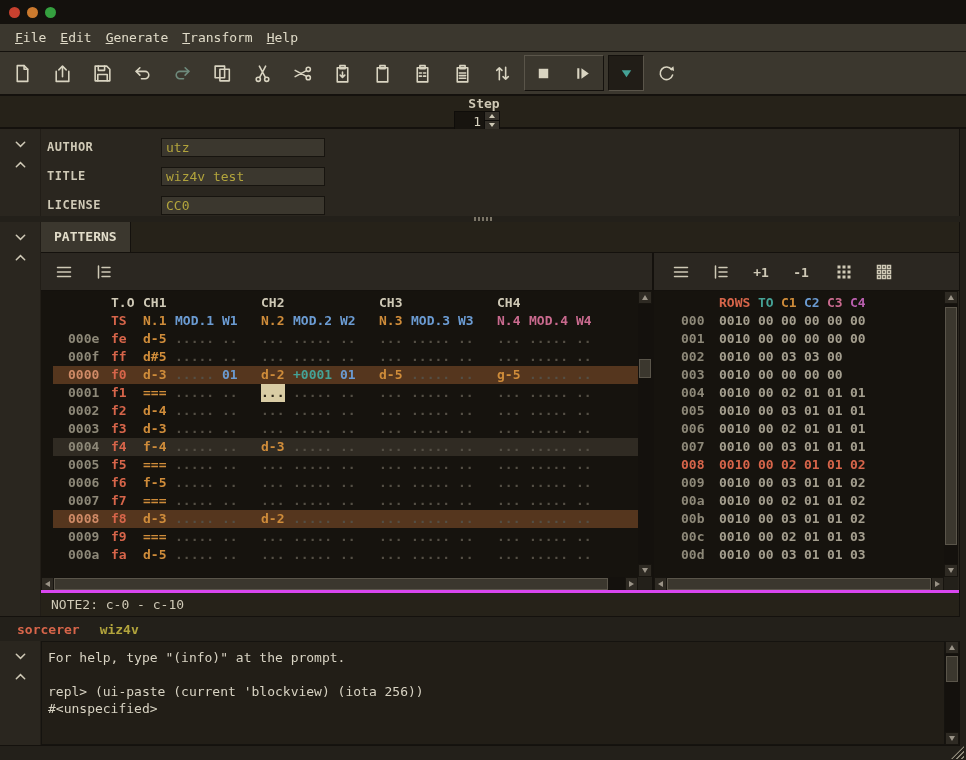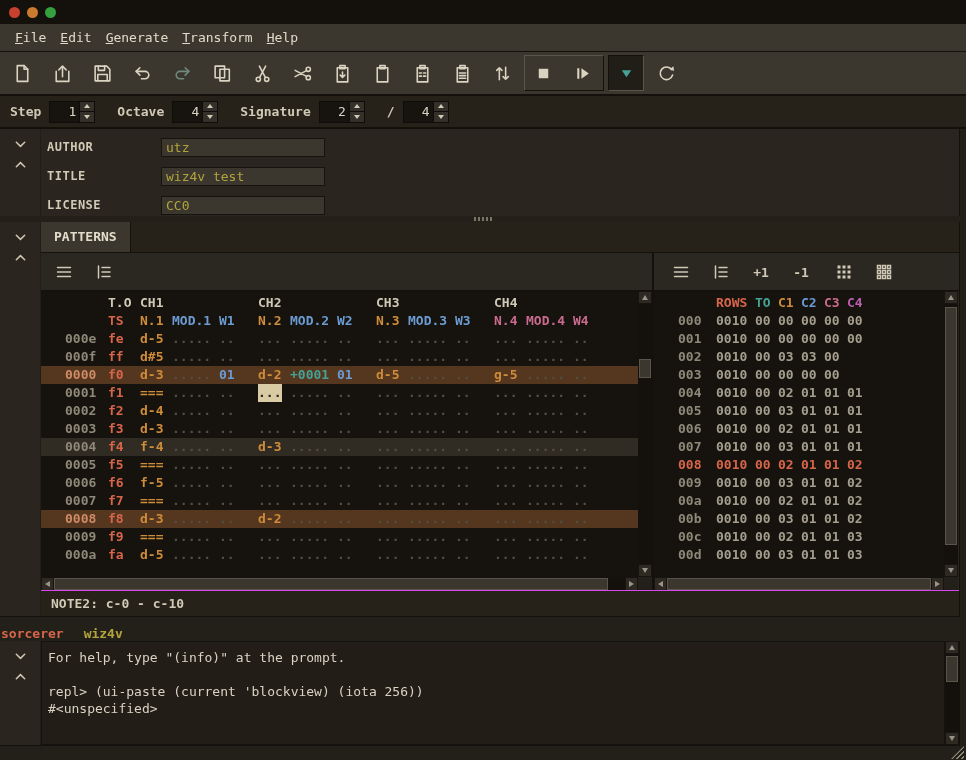--- a/index.html
+++ b/index.html
@@ -27,21 +27,21 @@
   .tbtn svg .fill{fill:#d9d4c1;stroke:none;}
   .tbtn.dim svg{stroke:#6e8a7c;}
   .tgroup{display:flex;border:1px solid;border-color:#5a554a #14110d #14110d #5a554a;margin-right:4px;flex:none;}
   .tgroup .tbtn{margin-right:2px;width:37px;height:34px;}
   .tbtn.pressed{background:#211d17;border:1px solid;border-color:#14110d #5a554a #5a554a #14110d;}
   .fillteal{fill:#45a296;stroke:none;}
 
   
   .settingsbar{position:absolute;left:0;top:96px;right:0;height:33px;background:#262219;
                border-bottom:2px solid #14110d;display:flex;align-items:center;padding-left:10px;
-               color:#cfc9b6;font-weight:bold;}
+               color:#cfc9b6;font-weight:bold;flex-direction:column;}
   .setlbl{margin-right:8px;}
   .slash{margin:0 8px 0 0;}
   .spin{display:flex;height:22px;background:#17140f;border:1px solid #0f0d0a;margin-right:22px;}
   .spin .val{width:29px;color:#d9d4c1;font-weight:normal;text-align:right;padding:2px 3px 0 0;}
   .spin .arrows{width:15px;display:flex;flex-direction:column;border-left:1px solid #0f0d0a;}
   .arr{flex:1;background:#35312a;display:flex;align-items:center;justify-content:center;border-bottom:1px solid #0f0d0a;}
   .arr:last-child{border-bottom:none;}
   .tri-u{width:0;height:0;border-left:3px solid transparent;border-right:3px solid transparent;border-bottom:4px solid #cfc9b6;}
   .tri-d{width:0;height:0;border-left:3px solid transparent;border-right:3px solid transparent;border-top:4px solid #cfc9b6;}
 
@@ -71,21 +71,21 @@
   .btbtn{position:absolute;top:3px;width:32px;height:32px;display:flex;align-items:center;justify-content:center;}
   .btbtn svg{width:20px;height:20px;stroke:#cfc9b6;fill:none;stroke-width:1.5;stroke-linecap:round;}
   .btbtn svg .fill{fill:#cfc9b6;stroke:none;}
   .btbtn.txt{color:#cfc9b6;font-weight:bold;}
   .vdivider{position:absolute;left:652px;top:31px;bottom:26px;width:2px;background:#14110d;}
 
   .left-block{position:absolute;left:41px;top:69px;width:611px;height:300px;}
   .right-block{position:absolute;left:654px;top:69px;width:304px;height:300px;}
   .block-content{position:absolute;left:0;top:0;right:14px;bottom:14px;background:#16130e;overflow:hidden;}
   .grid{padding-top:3px;font-weight:bold;}
-  .prow{height:18px;line-height:18px;white-space:pre;padding-left:24px;}
+  .prow{height:18px;line-height:18px;white-space:pre;padding-left:15px;margin-left:12px;}
   .prow span{display:inline-block;overflow:visible;}
   .col-rn{width:31px;margin-right:12px;}
   .col-ts{width:16px;margin-right:16px;}
   .col-note{width:24px;margin-right:8px;}
   .col-mod{width:39px;margin-right:8px;}
   .col-w{width:16px;margin-right:23px;}
   .col-rrn{width:24px;margin-right:14px;}
   .col-rv0{width:31px;margin-right:8px;}
   .col-rv{width:16px;margin-right:7px;}
 
@@ -109,25 +109,25 @@
   .t-d{width:0;height:0;border-left:3.5px solid transparent;border-right:3.5px solid transparent;border-top:5px solid #9a9387;}
   .t-l{width:0;height:0;border-top:3.5px solid transparent;border-bottom:3.5px solid transparent;border-right:5px solid #9a9387;}
   .t-r{width:0;height:0;border-top:3.5px solid transparent;border-bottom:3.5px solid transparent;border-left:5px solid #9a9387;}
   .thumb-v{position:absolute;left:1px;right:1px;background:#3b372e;border:1px solid #5a554a;}
   .thumb-h{position:absolute;top:1px;bottom:1px;background:#3b372e;border:1px solid #5a554a;}
   .lb-vthumb{top:68px;height:19px;} .rb-vthumb{top:16px;height:238px;}
   .lb-hthumb{left:13px;right:30px;} .rb-hthumb{left:13px;right:13px;}
   .repl-vthumb{top:15px;height:26px;}
 
   .statusline{position:absolute;left:41px;right:0;bottom:0;height:26px;background:#262219;
-              border-top:1px solid #d946ef;display:flex;align-items:center;padding-left:10px;color:#cfc9b6;font-weight:bold;}
+              border-top:3px solid #d946ef;display:flex;align-items:center;padding-left:10px;color:#cfc9b6;}
 
   
   .modulebar{position:absolute;left:0;top:617px;right:0;height:24px;background:#23201a;
-             display:flex;align-items:flex-end;padding-left:1px;gap:20px;font-weight:bold;}
+             display:flex;align-items:center;padding-left:17px;gap:20px;font-weight:bold;}
   .engine{color:#d7654a;} .modname{color:#b2a43c;}
   .repl{position:absolute;left:0;top:641px;right:6px;height:105px;background:#2a261f;
         border-right:1px solid #14110d;border-bottom:1px solid #14110d;}
   .repl-area{position:absolute;left:41px;top:0;right:14px;bottom:0;background:#221e17;
              border:1px solid #15130f;padding:7px 0 0 6px;color:#d8d3c3;}
   .repl-line{height:17px;line-height:17px;white-space:pre;}
   .repl-scroll{position:absolute;right:0;top:0;bottom:0;width:14px;background:#14110d;}
 
   .bottomstrip{position:absolute;left:0;top:746px;right:0;height:14px;background:#23201a;}
   .resize-grip{position:absolute;right:2px;bottom:1px;width:13px;height:13px;

